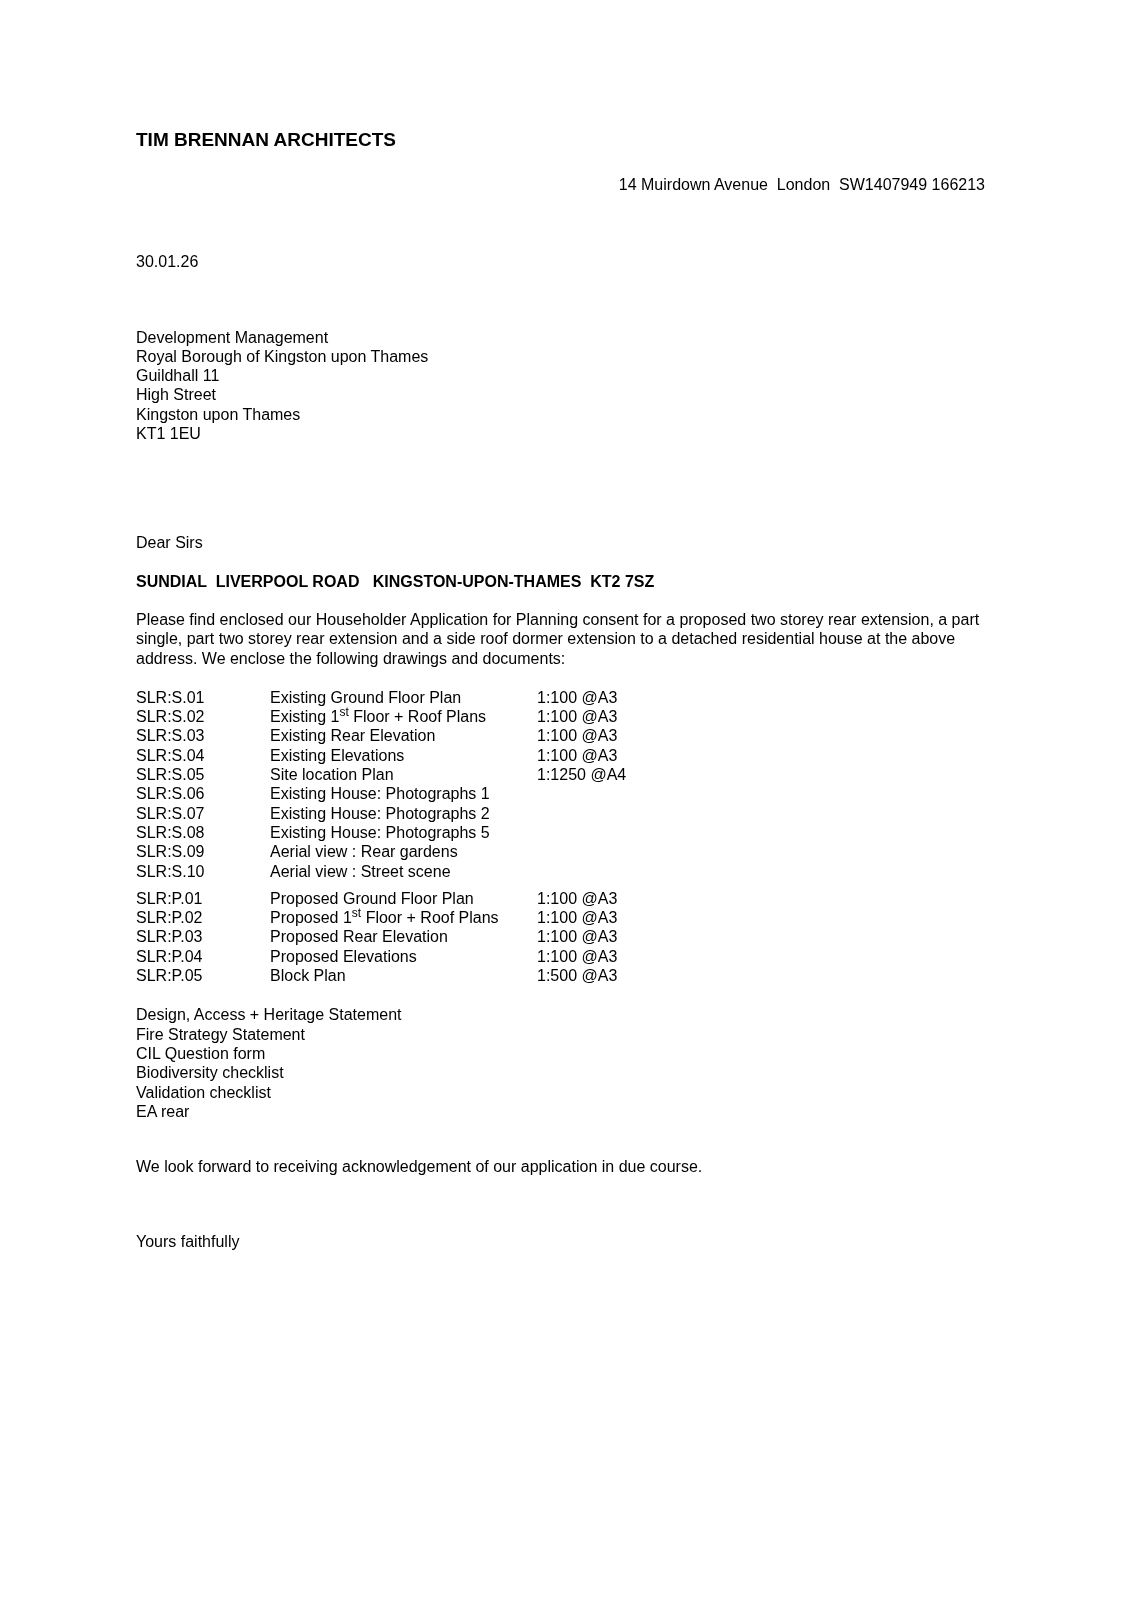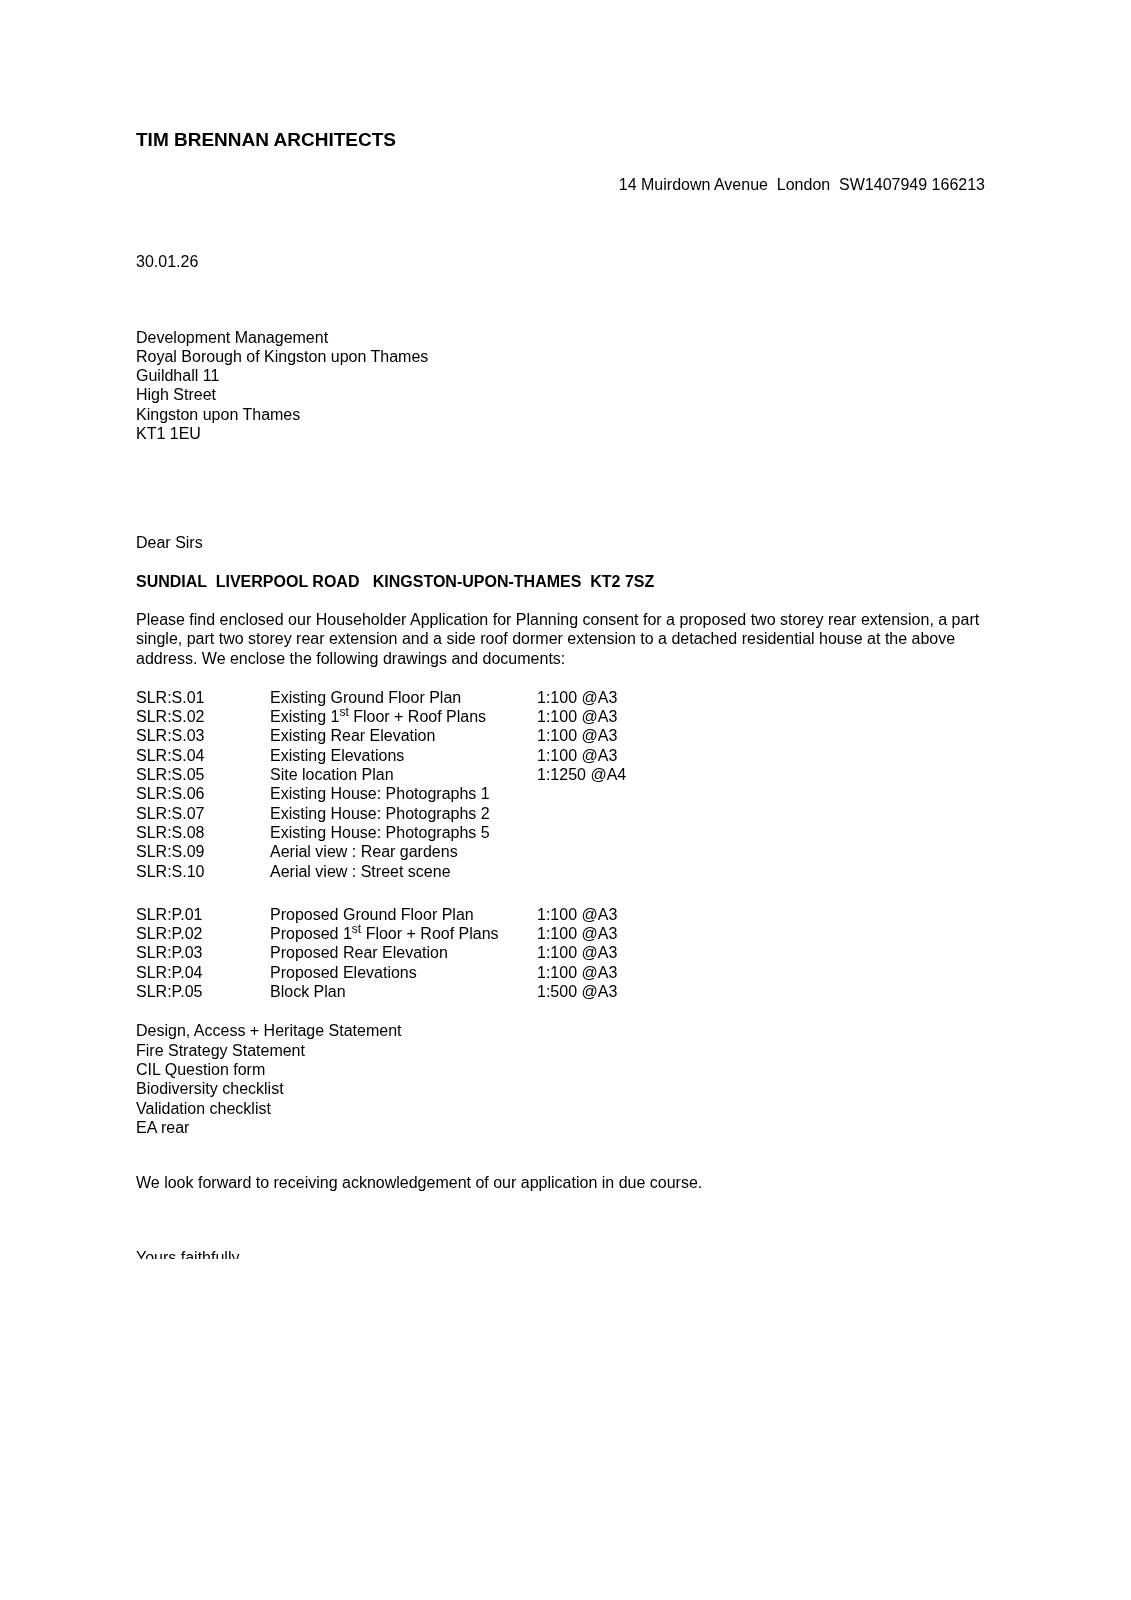--- a/index.html
+++ b/index.html
@@ -38,21 +38,21 @@
   .recipient-block { margin-top: 56px; }
   .salutation { margin-top: 90px; }
   .subject-line {
     margin-top: 19px;
     font-weight: bold;
   }
   .body-intro {
     margin-top: 19px;
   }
   .drawing-schedule { margin-top: 20px; }
-  .drawing-group + .drawing-group { margin-top: 24px; }
+  .drawing-group + .drawing-group { margin-top: 8px; }
   .drow {
     display: grid;
     grid-template-columns: 134px 267px 1fr;
   }
   .drow sup {
     font-size: 12px;
     line-height: 0;
   }
   .documents-list { margin-top: 20px; }
   .closing-line { margin-top: 36px; }

